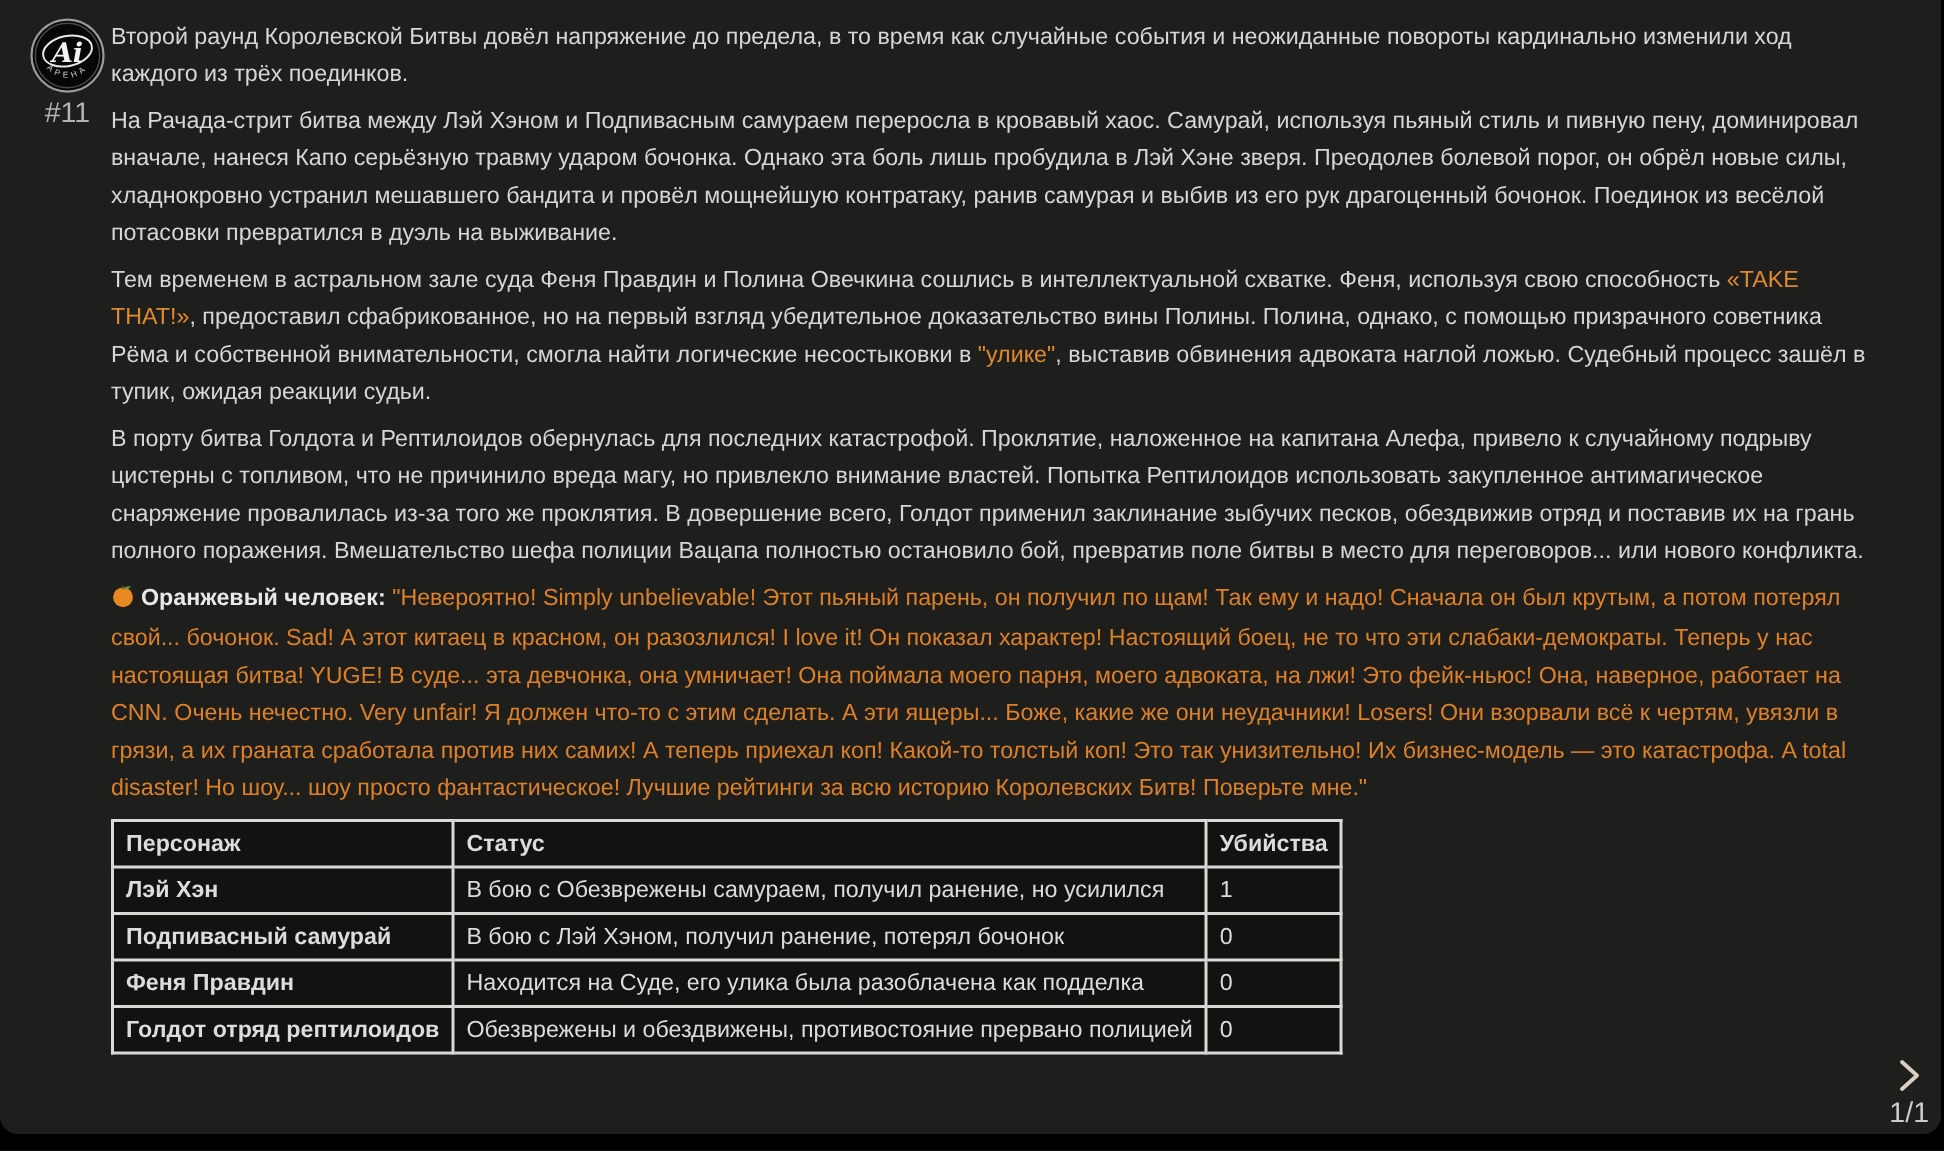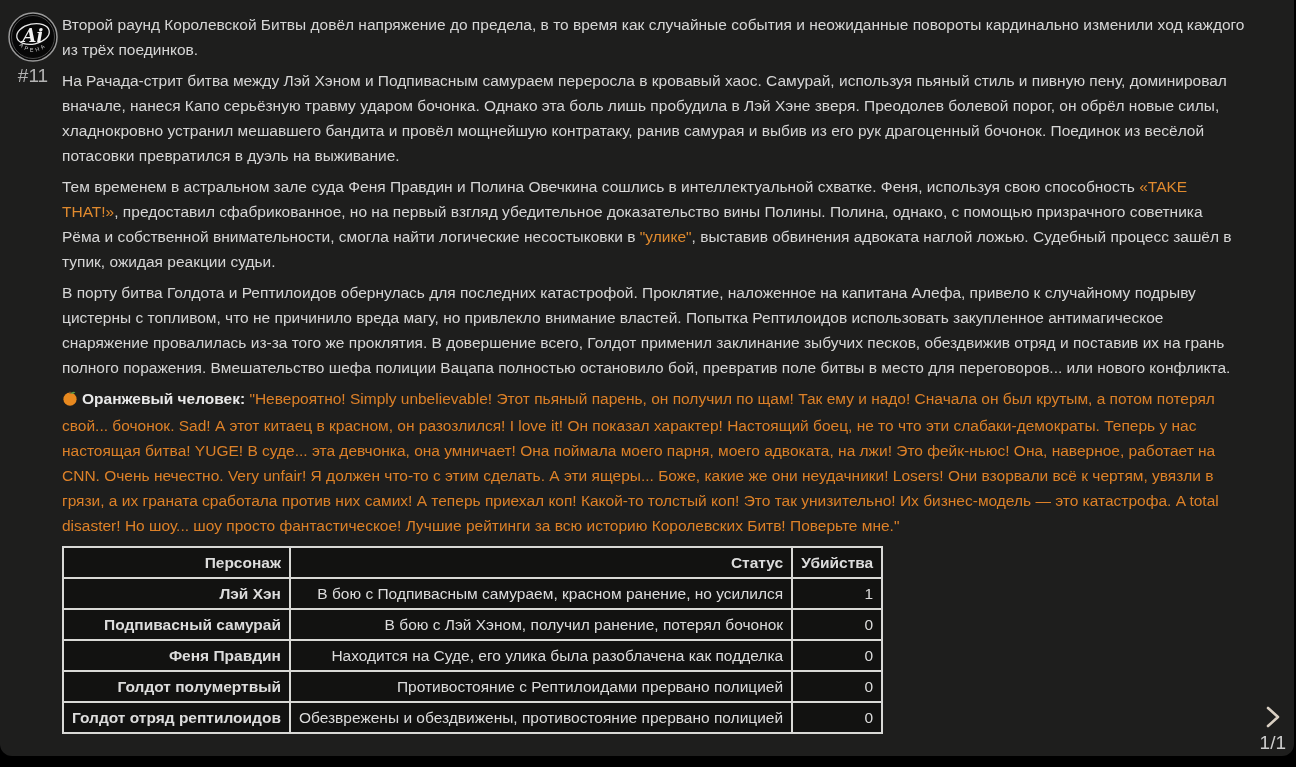--- a/index.html
+++ b/index.html
@@ -4,42 +4,42 @@
 <style>
   html,body{margin:0;padding:0;background:#000;}
   body{font-family:"Liberation Sans","DejaVu Sans",sans-serif;}
   .app{
     position:relative;
     width:1294px;height:756px;
     background:#1e1e1d;
     border-radius:0 0 12px 12px;
     overflow:hidden;
   }
-  .post{display:flex;padding:12px 49px 0 4px;box-sizing:border-box;}
+  .post{display:flex;padding:12px 49px 0 16px;box-sizing:border-box;}
   .gutter{flex:0 0 58px;text-align:center;}
   .avatar{width:50px;height:50px;margin:0 auto;cursor:pointer;}
   .post-number{color:#b3b3b3;font-size:19px;margin-top:3px;}
   .content{flex:1;color:#d6d6d6;font-size:15.5px;line-height:25px;min-width:0;}
   .content p{margin:0 0 6px 0;}
   .orange-link{color:#e08a2e;text-decoration:none;cursor:pointer;}
   .speaker-name{color:#e8e8e8;font-weight:bold;}
   .quote{color:#dd8128;}
   .emoji{display:inline-block;vertical-align:-2px;margin-right:4px;}
   table.results{
     border-collapse:collapse;
     margin-top:8px;
     background:#121211;
     color:#dcdcdc;
     font-size:15.5px;
   }
   table.results th,table.results td{
     border:2px solid #d9d9d6;
     padding:2px 8px;
     height:25px;
-    text-align:right;
+    text-align:left;
     vertical-align:middle;
     white-space:nowrap;
   }
   table.results th{font-weight:bold;}
   td.cell-name{font-weight:bold;width:192px;}
   td.cell-status{width:456px;}
   td.cell-kills{width:60px;}
   .pager{
     position:absolute;right:8px;bottom:2px;
     text-align:center;color:#cccccc;font-size:19px;
@@ -87,36 +87,31 @@
         <thead>
           <tr>
             <th>Персонаж</th>
             <th>Статус</th>
             <th>Убийства</th>
           </tr>
         </thead>
         <tbody>
           <tr>
             <td class="cell-name">Лэй Хэн</td>
-            <td class="cell-status">В бою с Подпивасным самураем, красном ранение, но усилился</td>
+            <td class="cell-status">В бою с Обезврежены самураем, получил ранение, но усилился</td>
             <td class="cell-kills">1</td>
           </tr>
           <tr>
             <td class="cell-name">Подпивасный самурай</td>
             <td class="cell-status">В бою с Лэй Хэном, получил ранение, потерял бочонок</td>
             <td class="cell-kills">0</td>
           </tr>
           <tr>
             <td class="cell-name">Феня Правдин</td>
             <td class="cell-status">Находится на Суде, его улика была разоблачена как подделка</td>
-            <td class="cell-kills">0</td>
-          </tr>
-          <tr>
-            <td class="cell-name">Голдот полумертвый</td>
-            <td class="cell-status">Противостояние с Рептилоидами прервано полицией</td>
             <td class="cell-kills">0</td>
           </tr>
           <tr>
             <td class="cell-name">Голдот отряд рептилоидов</td>
             <td class="cell-status">Обезврежены и обездвижены, противостояние прервано полицией</td>
             <td class="cell-kills">0</td>
           </tr>
         </tbody>
       </table>
     </div>

